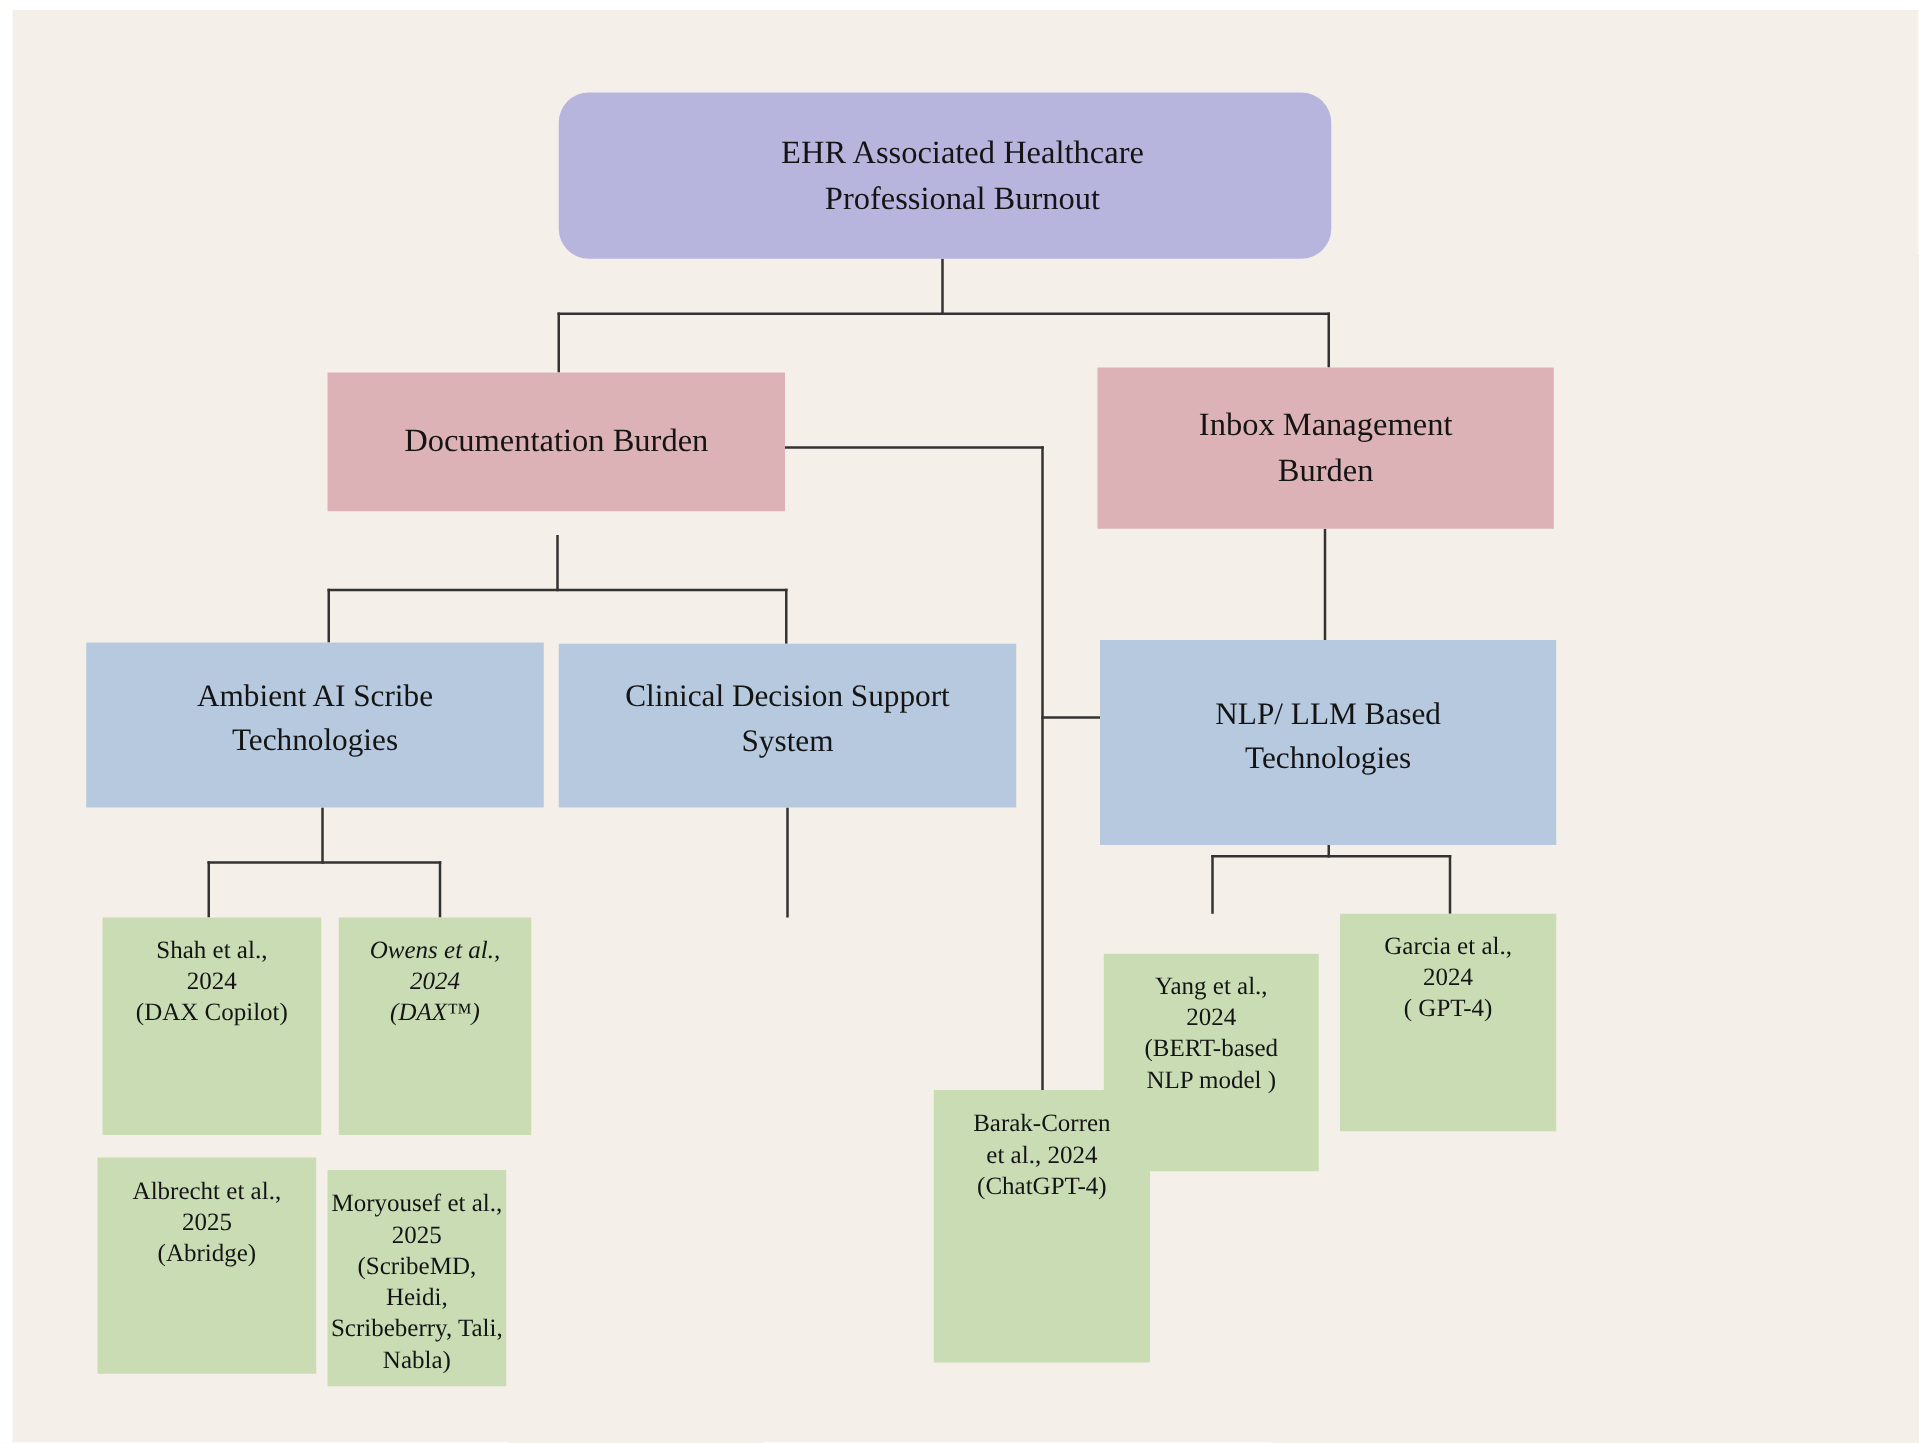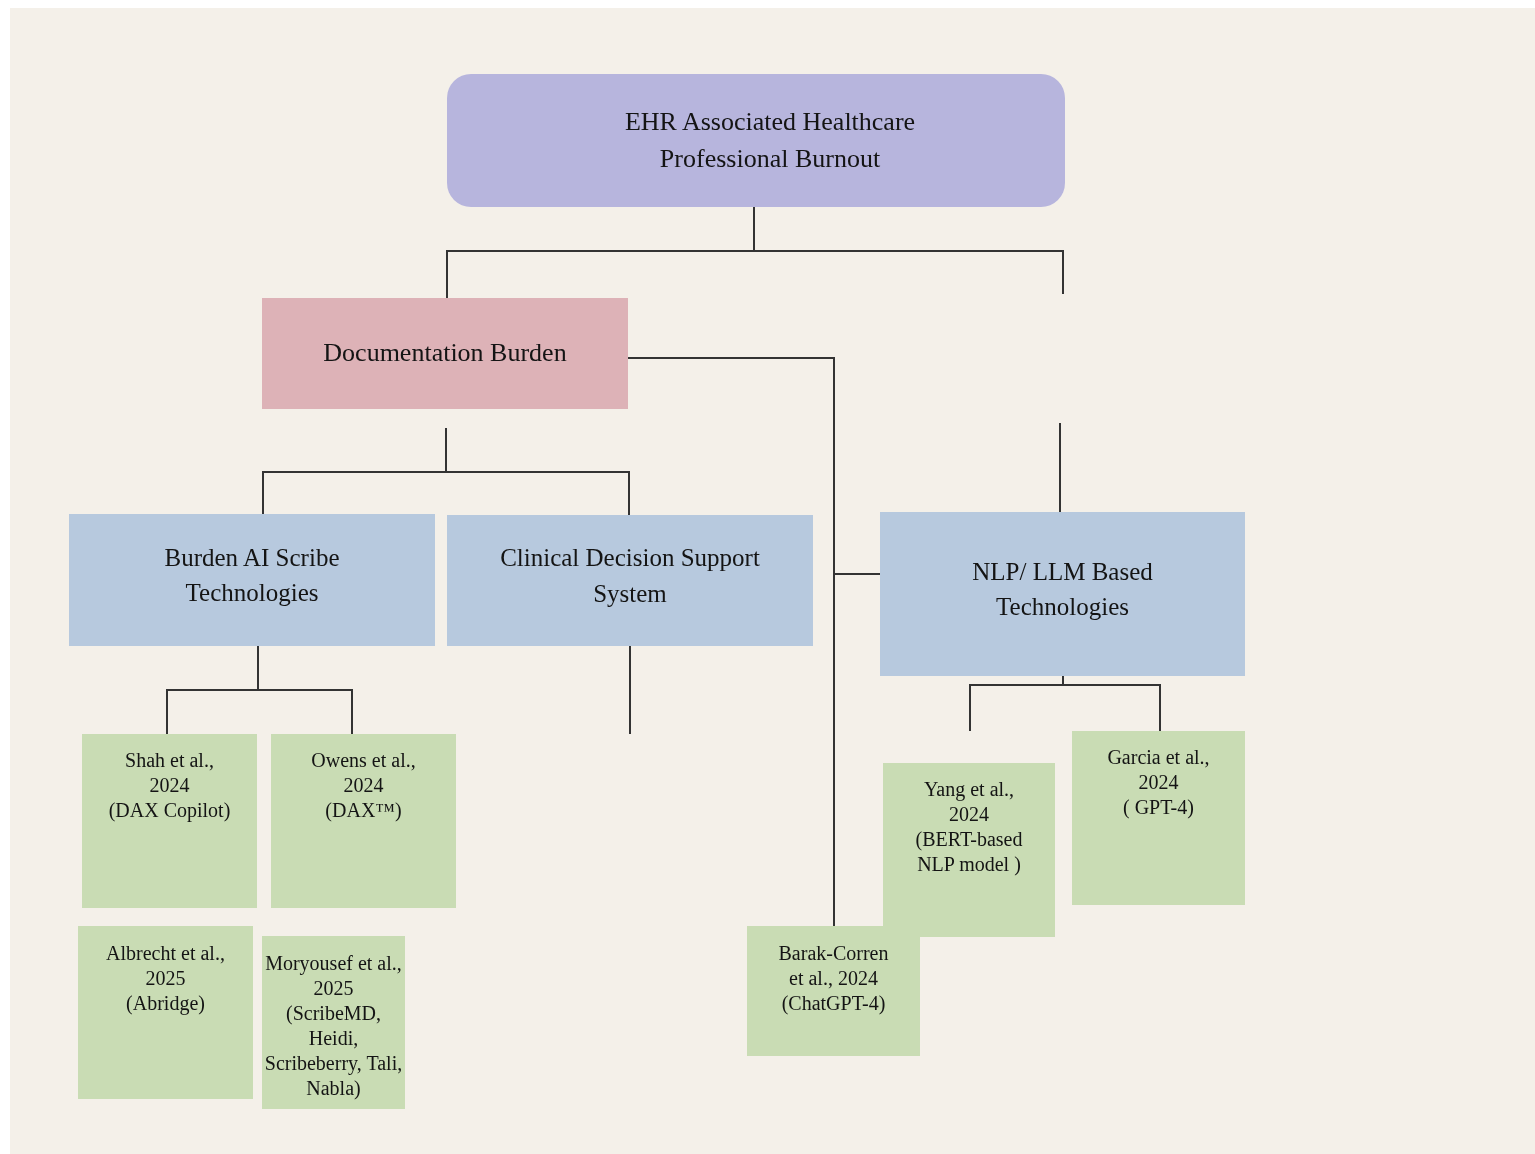--- a/index.html
+++ b/index.html
@@ -88,35 +88,37 @@
   <div class="conn" style="left:1062px; top:642px; width:2px; height:44px;"></div>
   <div class="conn" style="left:969px; top:684px; width:192px; height:2px;"></div>
   <div class="conn" style="left:969px; top:684px; width:2px; height:47px;"></div>
   <div class="conn" style="left:1159px; top:684px; width:2px; height:47px;"></div>
 
   <div class="node root-node" style="left:447px; top:74px; width:618px; height:133px;">EHR Associated Healthcare
 Professional Burnout</div>
 
   <div class="node burden-node" style="left:262px; top:298px; width:366px; height:111px;">Documentation Burden</div>
 
+  <div class="node burden-node" style="left:878px; top:294px; width:365px; height:129px;">Inbox Management
+Burden</div>
 
-  <div class="node tech-node" style="left:69px; top:514px; width:366px; height:132px;">Burden AI Scribe
+  <div class="node tech-node" style="left:69px; top:514px; width:366px; height:132px;">Ambient AI Scribe
 Technologies</div>
 
   <div class="node tech-node" style="left:447px; top:515px; width:366px; height:131px;text-align:center;">Clinical Decision Support
 System</div>
 
   <div class="node tech-node" style="left:880px; top:512px; width:365px; height:164px;">NLP/ LLM Based
 Technologies</div>
 
   <div class="node study-node" style="left:82px; top:734px; width:175px; height:174px;">Shah et al.,
 2024
 (DAX Copilot)</div>
 
-  <div class="node study-node" style="left:271px; top:734px; width:185px; height:174px;">Owens et al.,
+  <div class="node study-node" style="left:271px; top:734px; width:154px; height:174px;font-style:italic;">Owens et al.,
 2024
 (DAX™)</div>
 
 
   <div class="node study-node" style="left:883px; top:731px; width:172px; height:174px;margin-top:32px;">Yang et al.,
 2024
 (BERT-based
 NLP model )</div>
 
   <div class="node study-node" style="left:1072px; top:731px; width:173px; height:174px;">Garcia et al.,
@@ -127,17 +129,17 @@
 2025
 (Abridge)</div>
 
   <div class="node study-node tight" style="left:262px; top:936px; width:143px; height:173px;">Moryousef et al.,
 2025
 (ScribeMD,
 Heidi,
 Scribeberry, Tali,
 Nabla)</div>
 
-  <div class="node study-node tight" style="left:747px; top:926px; width:173px; height:130px;">Barak-Corren
+  <div class="node study-node tight" style="left:747px; top:872px; width:173px; height:218px;">Barak-Corren
 et al., 2024
 (ChatGPT-4)</div>
 
 </div>
 
 </body></html>

